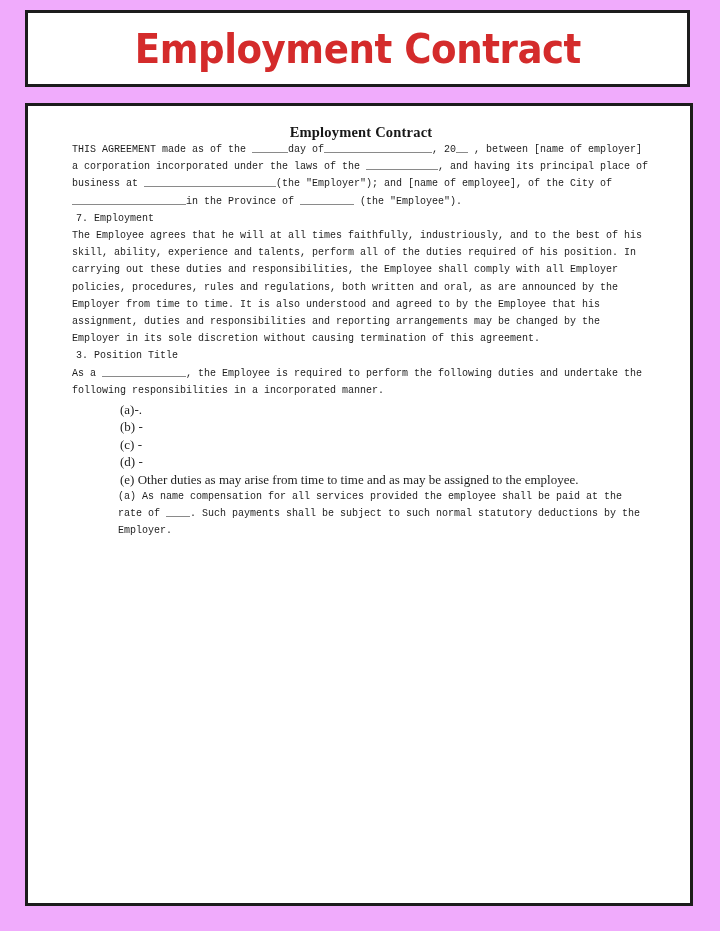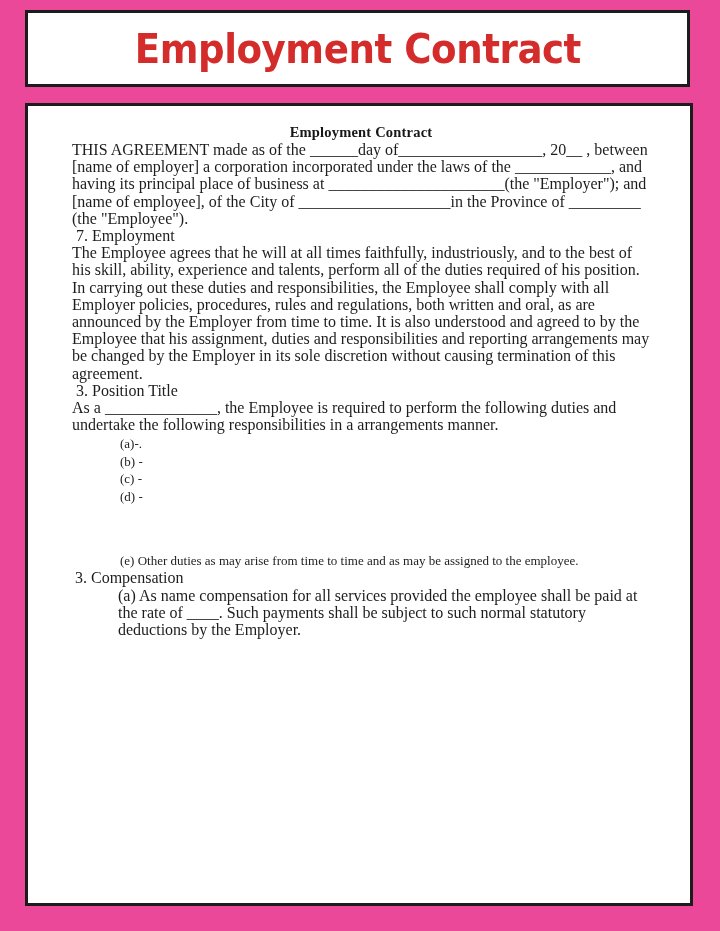--- a/index.html
+++ b/index.html
@@ -13,21 +13,21 @@
     background: #ffffff;
     font-family: "Liberation Serif", "DejaVu Serif", serif;
     color: #1a1a1a;
     overflow: hidden;
   }
 
   .page {
     position: relative;
     width: 720px;
     height: 931px;
-    background: #ec4899;
+    background: #f0abfc;
     box-sizing: border-box;
   }
 
   
   .title-box {
     position: absolute;
     left: 25px;
     top: 10px;
     width: 665px;
     height: 77px;
@@ -72,46 +72,47 @@
   .doc-heading {
     text-align: center;
     font-weight: bold;
     font-size: 14.5px;
     letter-spacing: 0.2px;
     margin: 4px 0 0 0;
     color: #171717;
   }
 
   p.para {
-    font-size: 16px;
+    font-size: 10px;
     line-height: 17.2px;
     margin: 0;
     color: #1d1d1d;
     text-align: left;
+    font-family: Liberation Mono, monospace;
   }
 
   
   .sp-agreement { margin-top: 48px; }
   .sp-block     { margin-top: 17px; }
   .sp-section   { margin-top: 19px; padding-left: 4px; }
   .sp-afterhead { margin-top: 20px; }
   .sp-list      { margin-top: 1px; }
   .sp-comp-head { margin-top: 40px; padding-left: 3px; }
   .sp-comp-body { margin-top: 22px; }
   .sp-final     { margin-top: 44px; }
 
   .list-block {
     font-size: 13px;
     line-height: 17.4px;
     margin: 2px 0 0 0;
     padding-left: 48px;
     color: #1d1d1d;
   }
   .list-block .li { white-space: pre; }
-  .list-block .li-last { white-space: normal; margin-top: 47px; }
+  .list-block .li-last { white-space: normal; }
 
   .indent-block {
     padding-left: 46px;
   }
 
   .italic { font-style: italic; }
 </style>
 </head>
 <body>
 
@@ -129,31 +130,30 @@
       <p class="para sp-agreement">THIS AGREEMENT made as of the ______day of__________________, 20__ , between [name of employer] a corporation incorporated under the laws of the ____________,  and having its principal place of business at ______________________(the "Employer"); and [name of employee], of the City of ___________________in the Province of _________ (the "Employee").</p>
 
 
 
       <p class="para sp-section">7. Employment</p>
 
       <p class="para sp-afterhead">The Employee agrees that he will at all times faithfully, industriously, and to the best of his skill, ability, experience and talents, perform all of the duties required of his position. In carrying out these duties and responsibilities, the Employee shall comply with all Employer policies, procedures, rules and regulations, both written and oral, as are announced by the Employer from time to time. It is also understood and agreed to by the Employee that his assignment, duties and responsibilities and reporting arrangements may be changed by the Employer in its sole discretion without causing termination of this agreement.</p>
 
       <p class="para sp-section">3. Position Title</p>
 
-      <p class="para sp-afterhead">As a ______________, the Employee is required to perform the following duties and undertake the following responsibilities in a arrangements manner.</p>
+      <p class="para sp-afterhead">As a ______________, the Employee is required to perform the following duties and undertake the following responsibilities in a incorporated manner.</p>
 
       <div class="list-block sp-list">
         <div class="li">(a)-.</div>
         <div class="li">(b) -</div>
         <div class="li">(c) -</div>
         <div class="li">(d) -</div>
         <div class="li-last">(e) Other duties as may arise from time to time and as may be assigned to the employee.</div>
       </div>
 
-      <p class="para sp-comp-head">3. Compensation</p>
 
       <p class="para indent-block sp-comp-body">(a) As name compensation for all services provided the employee shall be paid at the   rate of ____. Such payments shall be subject to such normal statutory deductions   by the Employer.</p>
 
 
     </div>
   </div>
 
 </div>
 
 </body></html>

